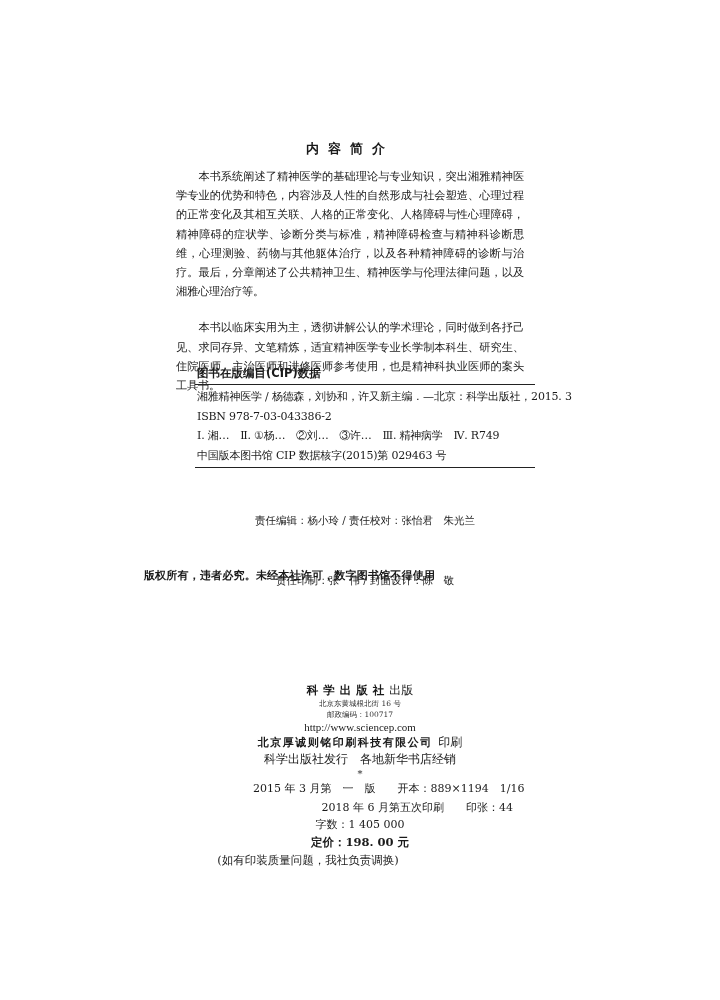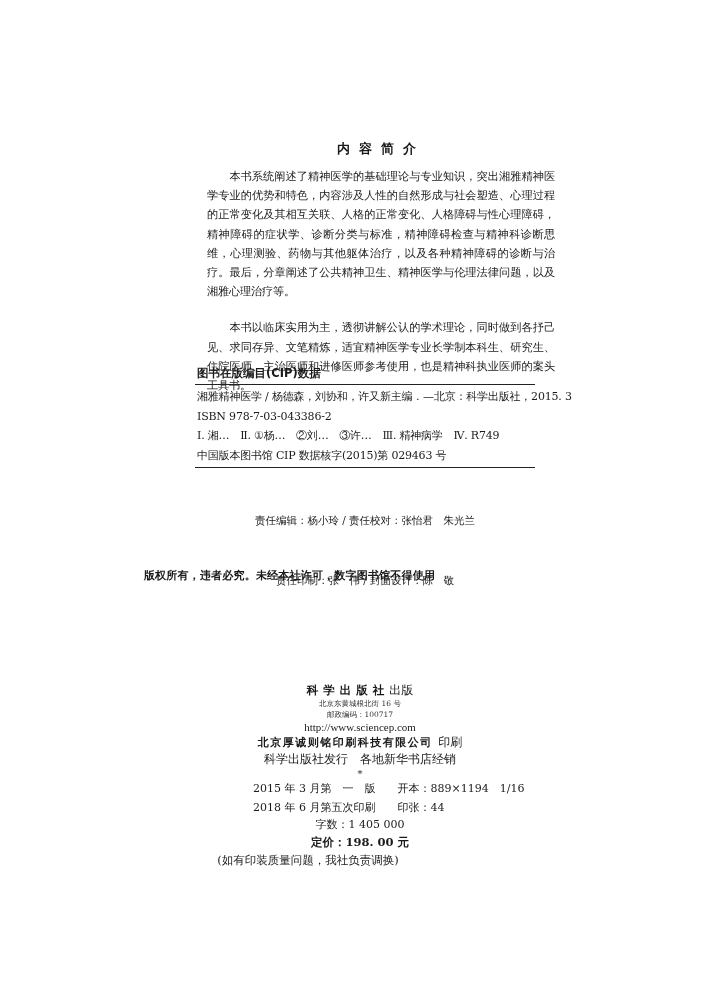--- a/index.html
+++ b/index.html
@@ -16,21 +16,21 @@
       font-family: "DejaVu Serif", "Liberation Serif", serif;
     }
     .page {
       position: absolute;
       left: 0; top: 0;
       width: 720px; height: 1000px;
     }
     
     .summary {
       position: absolute;
-      left: 207px;
+      left: 176px;
       top: 140px;
       width: 348px;
     }
     .summary-title {
       text-align: center;
       font-family: "DejaVu Sans", "Liberation Sans", sans-serif;
       font-weight: bold;
       font-size: 13px;
       letter-spacing: 9px;
       margin: 0 0 9px 0;
@@ -121,21 +121,21 @@
     .star { font-size: 10px; line-height: 14px; }
 
     .edition {
       position: absolute;
       left: 253px;
       top: 779px;
       width: 260px;
       font-size: 11px;
       line-height: 19px;
     }
-    .edition-row { white-space: pre; }
+    .edition-row { white-space: pre; text-align: right; }
     .wordcount {
       position: absolute;
       left: 0;
       width: 720px;
       top: 816px;
       text-align: center;
       font-size: 11px;
       line-height: 18px;
       white-space: pre;
     }

